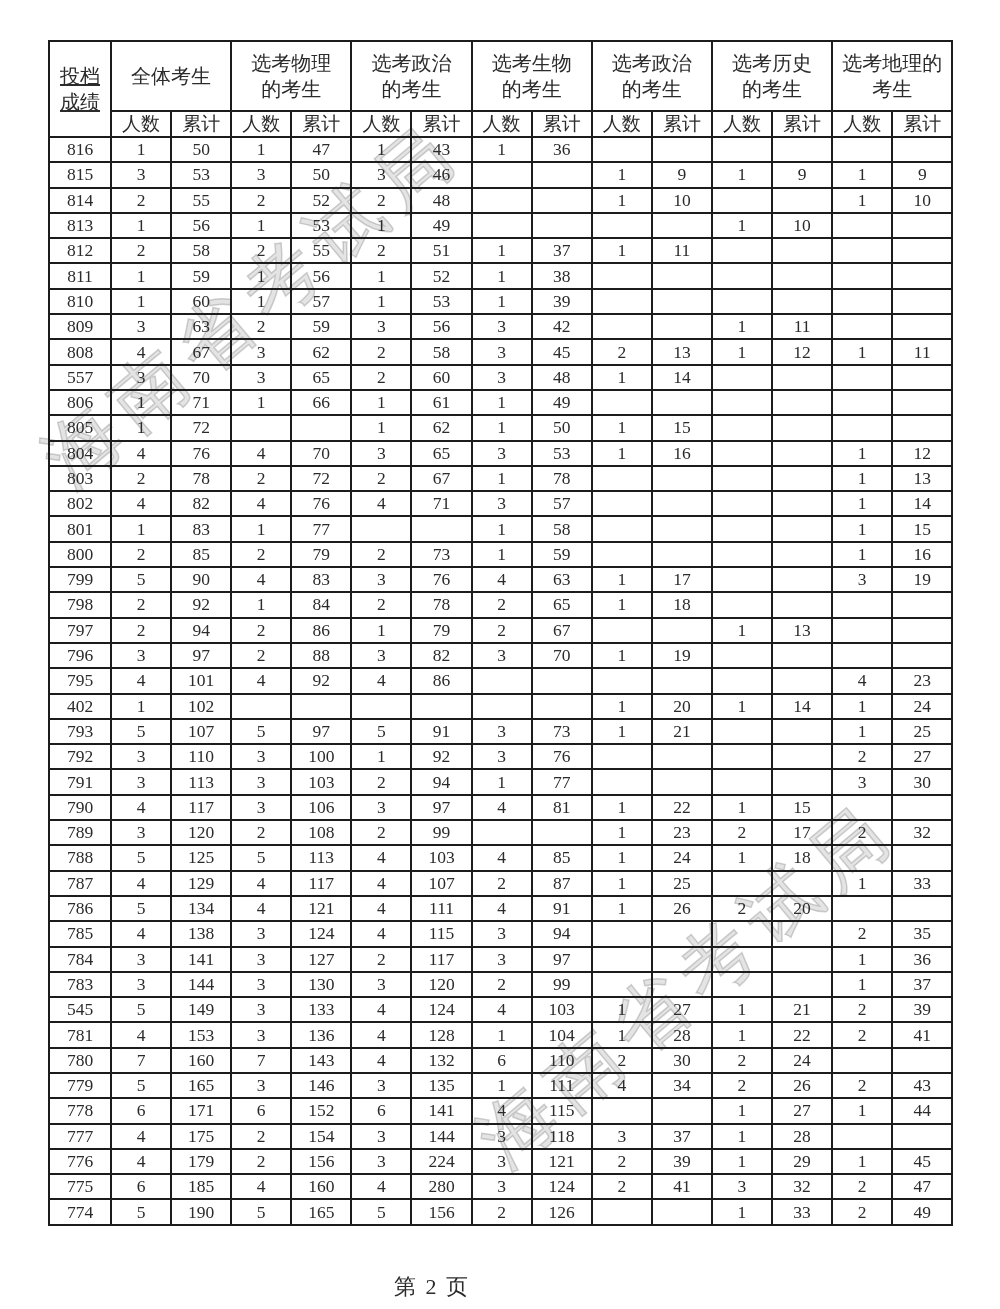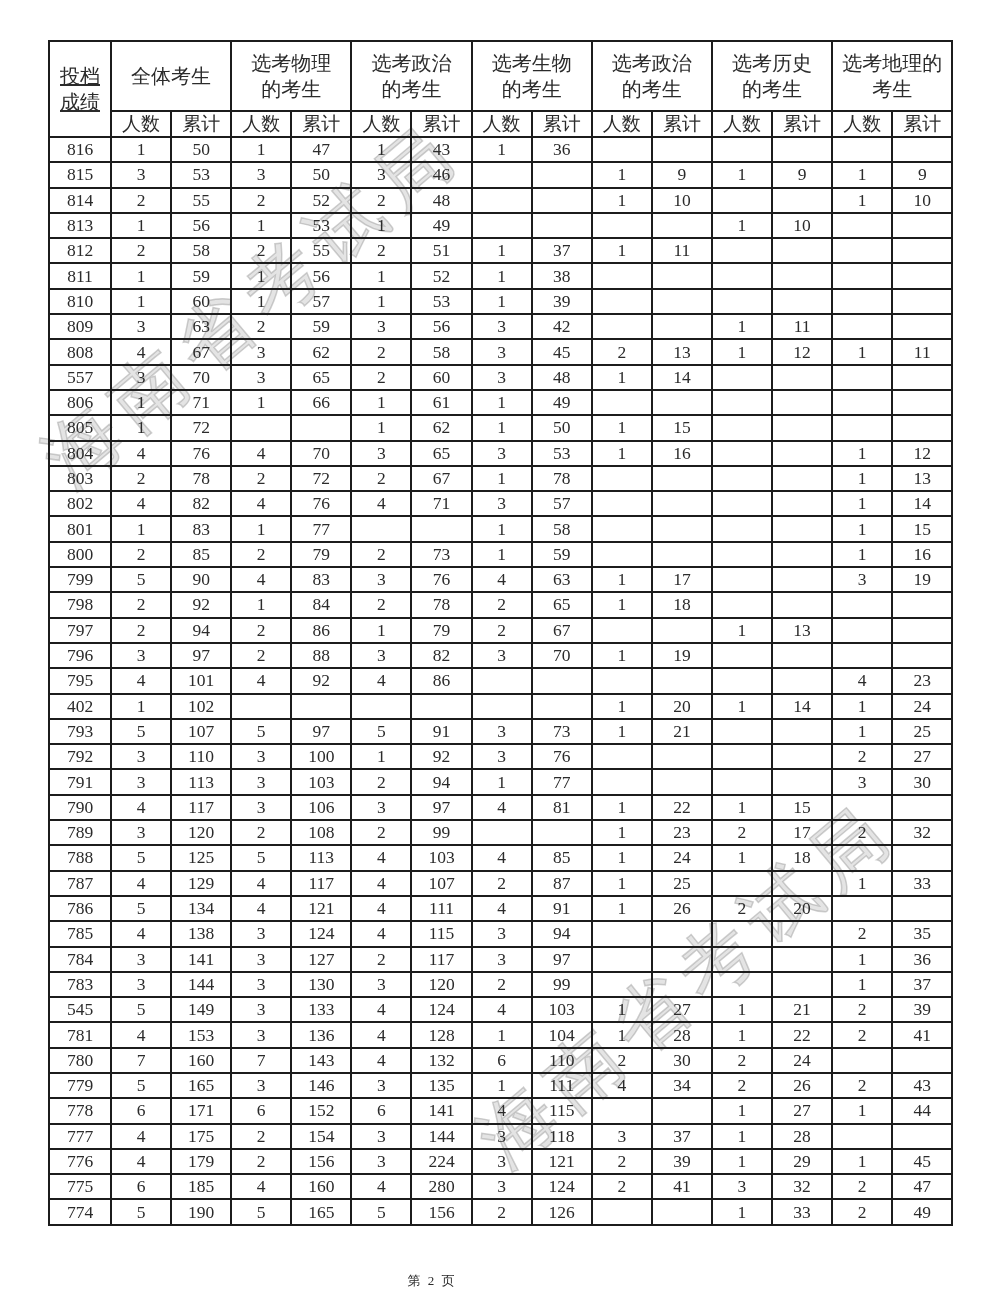--- a/index.html
+++ b/index.html
@@ -73,21 +73,21 @@
     height: 23.3px;
     font-size: 17.5px;
     line-height: 23px;
   }
   .footer {
     position: absolute;
     left: 0;
     top: 1272px;
     width: 864px;
     text-align: center;
-    font-size: 13px;
+    font-size: 22px;
     letter-spacing: 2px;
     z-index: 1;
   }
 </style>
 </head>
 <body>
 
 <div class="page">
 
   <div id="wm1" class="watermark">海南省考试局</div>

